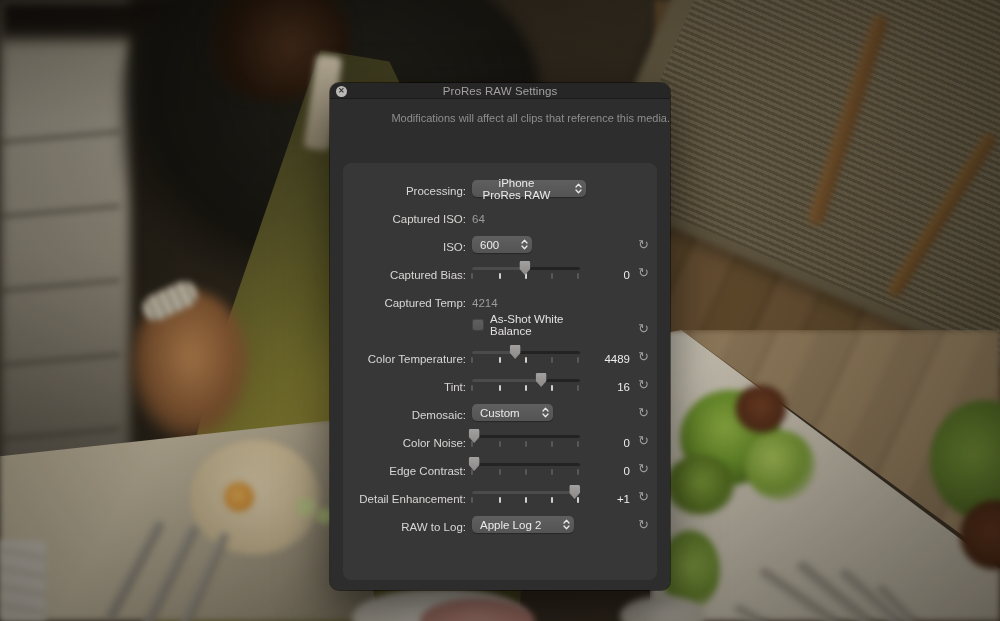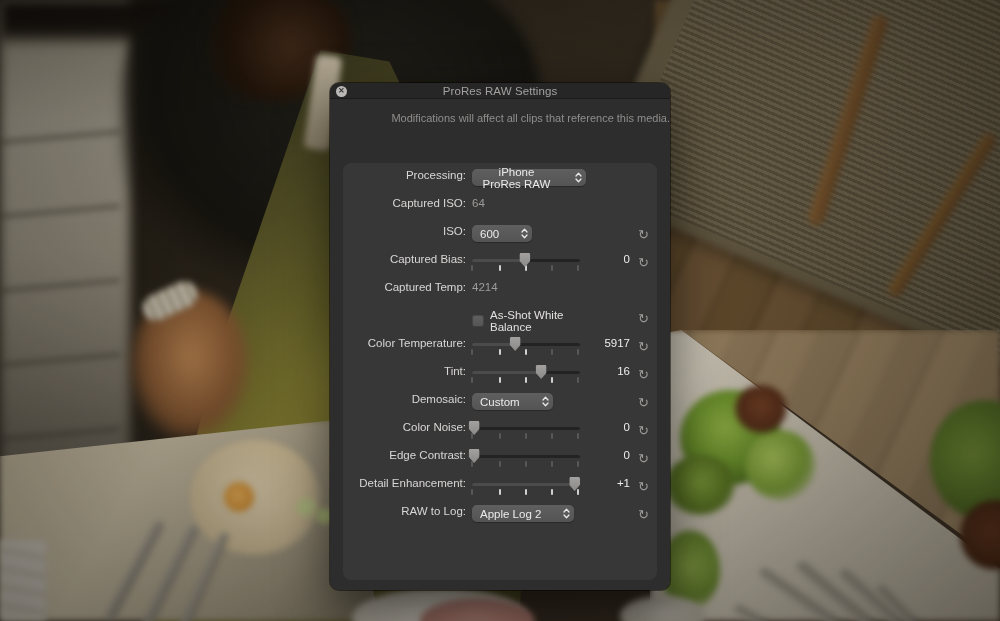--- a/index.html
+++ b/index.html
@@ -112,21 +112,21 @@
   .close-btn { position:absolute; left:6px; top:2.5px; width:11px; height:11px; border-radius:50%;
     background:#b9b8b6; display:flex; align-items:center; justify-content:center; cursor:default; }
   .close-btn span { font-size:7.5px; color:#333; font-weight:bold; line-height:1; }
 
   .heading { text-align:center; margin-top:15px; font-size:12.5px; font-weight:bold; color:#dededd; }
   .subnote { text-align:right; margin-top:13px; font-size:11px; color:#8f8e8d; }
 
   .panel { position:absolute; left:13px; top:80px; width:314px; height:417px;
     background:#383737; border-radius:8px; padding-top:6px; }
 
-  .row { display:flex; align-items:flex-start; height:28px; padding:0 0 0 0; }
+  .row { display:flex; align-items:flex-end; height:28px; padding:0 0 0 0; }
   .row-label { width:123px; text-align:right; font-size:11.5px; color:#d8d7d6; flex:none; }
   .row-ctl { flex:1; display:flex; align-items:center; padding-left:6px; min-width:0; }
   .row-val { width:44px; text-align:right; font-size:11.5px; color:#ececeb; flex:none; }
   .row-reset { width:27px; text-align:center; flex:none; }
   .reset-btn { font-size:13px; color:#9b9a99; line-height:1; display:inline-block;
     transform:scaleX(-1); cursor:default; }
 
   .static-val { font-size:11.5px; color:#9d9c9b; }
 
   .popup { display:inline-flex; align-items:center; gap:22px; height:17px;
@@ -302,21 +302,21 @@
               <div class="fill" style="width: 40%;"></div>
             </div>
           <span class="tick bright"></span>
             <span class="tick bright"></span>
             <span class="tick"></span>
             <span class="tick"></span>
             <span class="tick"></span>
           <div class="thumb" style="left: 40%;"></div>
         </div>
       </div>
-      <div class="row-val">5917</div>
+      <div class="row-val">4489</div>
       <div class="row-reset"><span class="reset-btn">↺</span></div>
     </div>
 
     <div class="row">
       <div class="row-label">Tint:</div>
       <div class="row-ctl">
         <div class="slider">
           <div class="track">
               <div class="fill" style="width: 64%;"></div>
             </div>

